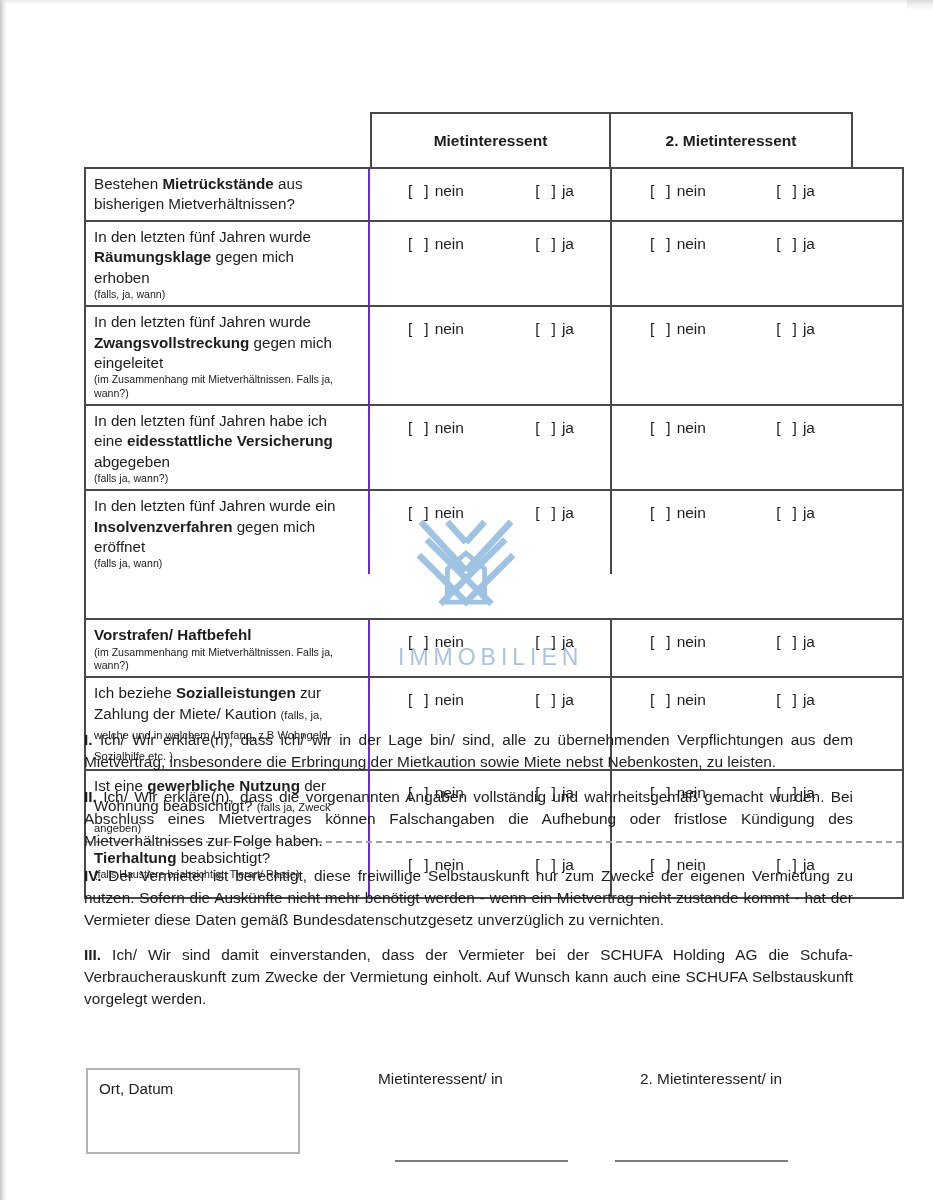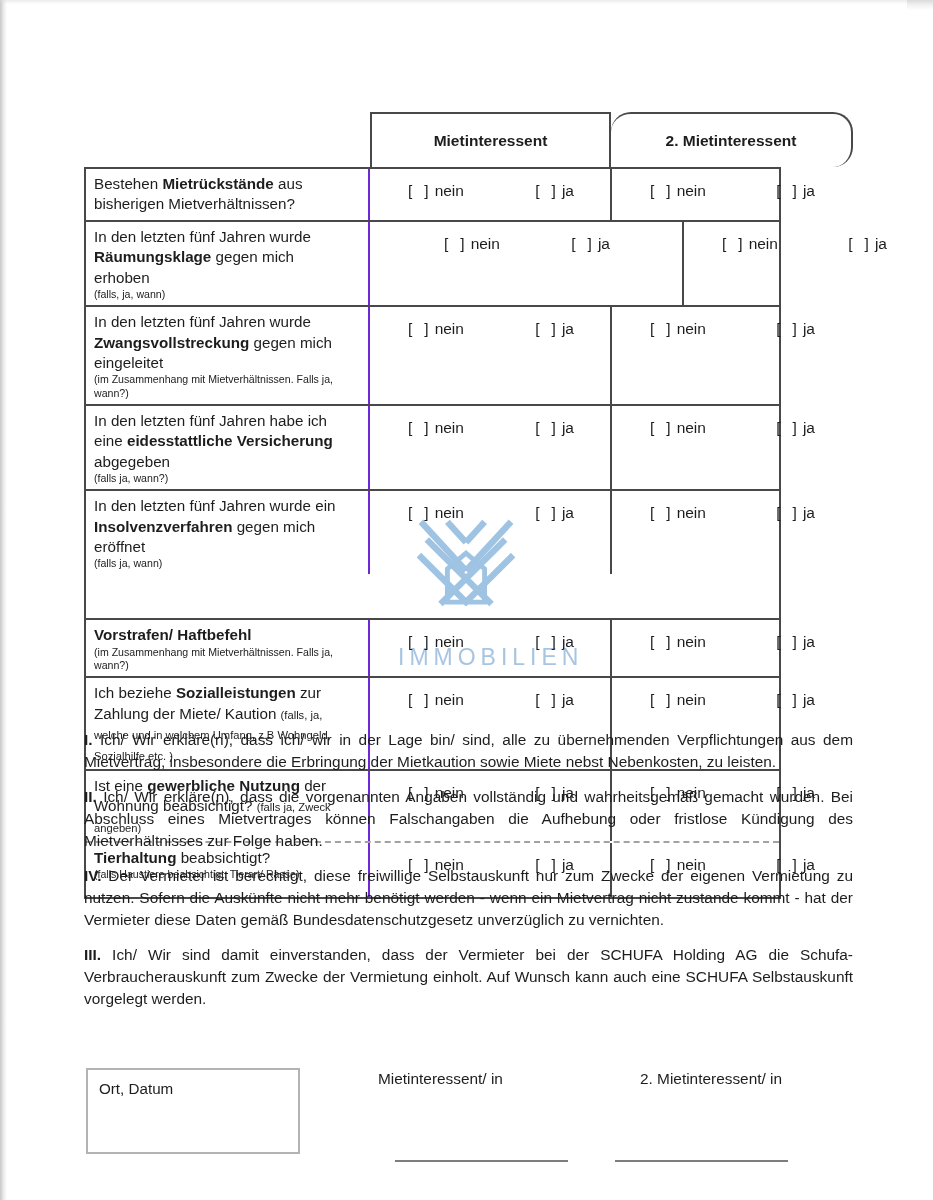--- a/index.html
+++ b/index.html
@@ -19,33 +19,33 @@
     background:linear-gradient(180deg,#dcdcdc,rgba(255,255,255,0));opacity:.55;}
   .edge-topright{position:absolute;right:0;top:0;width:26px;height:10px;
     background:linear-gradient(180deg,#cfcfcf,rgba(255,255,255,0));opacity:.6;}
 
   
   .watermark{position:absolute;left:398px;top:510px;width:136px;text-align:center;z-index:1;}
   .watermark svg{display:block;margin:0 auto;opacity:.85;}
   .wm-text{margin-top:34px;font-size:23px;letter-spacing:5px;color:#a7c4e1;font-weight:400;}
 
   
-  .formtable{position:absolute;left:84px;top:112px;width:697px;z-index:2;}
+  .formtable{position:absolute;left:84px;top:112px;width:820px;z-index:2;}
   .thead{display:grid;grid-template-columns:286px 241px 242px;height:55px;}
   .th{box-sizing:border-box;border:2px solid #484848;border-bottom:none;
       display:flex;align-items:center;justify-content:center;
       font-weight:700;font-size:15.5px;}
-  .th.second{border-left:none;border-radius:20px;}
+  .th.second{border-left:none;}
   .th-empty{border:none;}
   .tbody{box-sizing:border-box;border:2px solid #484848;background:transparent;}
   .trow{display:grid;grid-template-columns:284px 240px 241px;box-sizing:border-box;}
   .trow:nth-child(n+2){border-top:2px solid #484848;}
   .trow:nth-child(9){border-top:2px dashed #a2a2a2;}
   .trow:nth-child(1){min-height:51px;}
-  .trow:nth-child(2){min-height:57px;gap:36px;}
+  .trow:nth-child(2){min-height:57px;}
   .trow:nth-child(3){min-height:73px;}
   .trow:nth-child(4){min-height:57px;}
   .trow:nth-child(5){min-height:57px;}
   .trow:nth-child(6){min-height:58px;margin-top:44px;}
   .trow:nth-child(7){min-height:57px;}
   .trow:nth-child(8){min-height:53px;}
   .trow:nth-child(9){min-height:56px;}
   .qcell{box-sizing:border-box;border-right:2px solid #6d28d9;
          padding:5px 19px 4px 8px;font-size:15.2px;line-height:1.34;}
   .qcell b{font-weight:700;}

